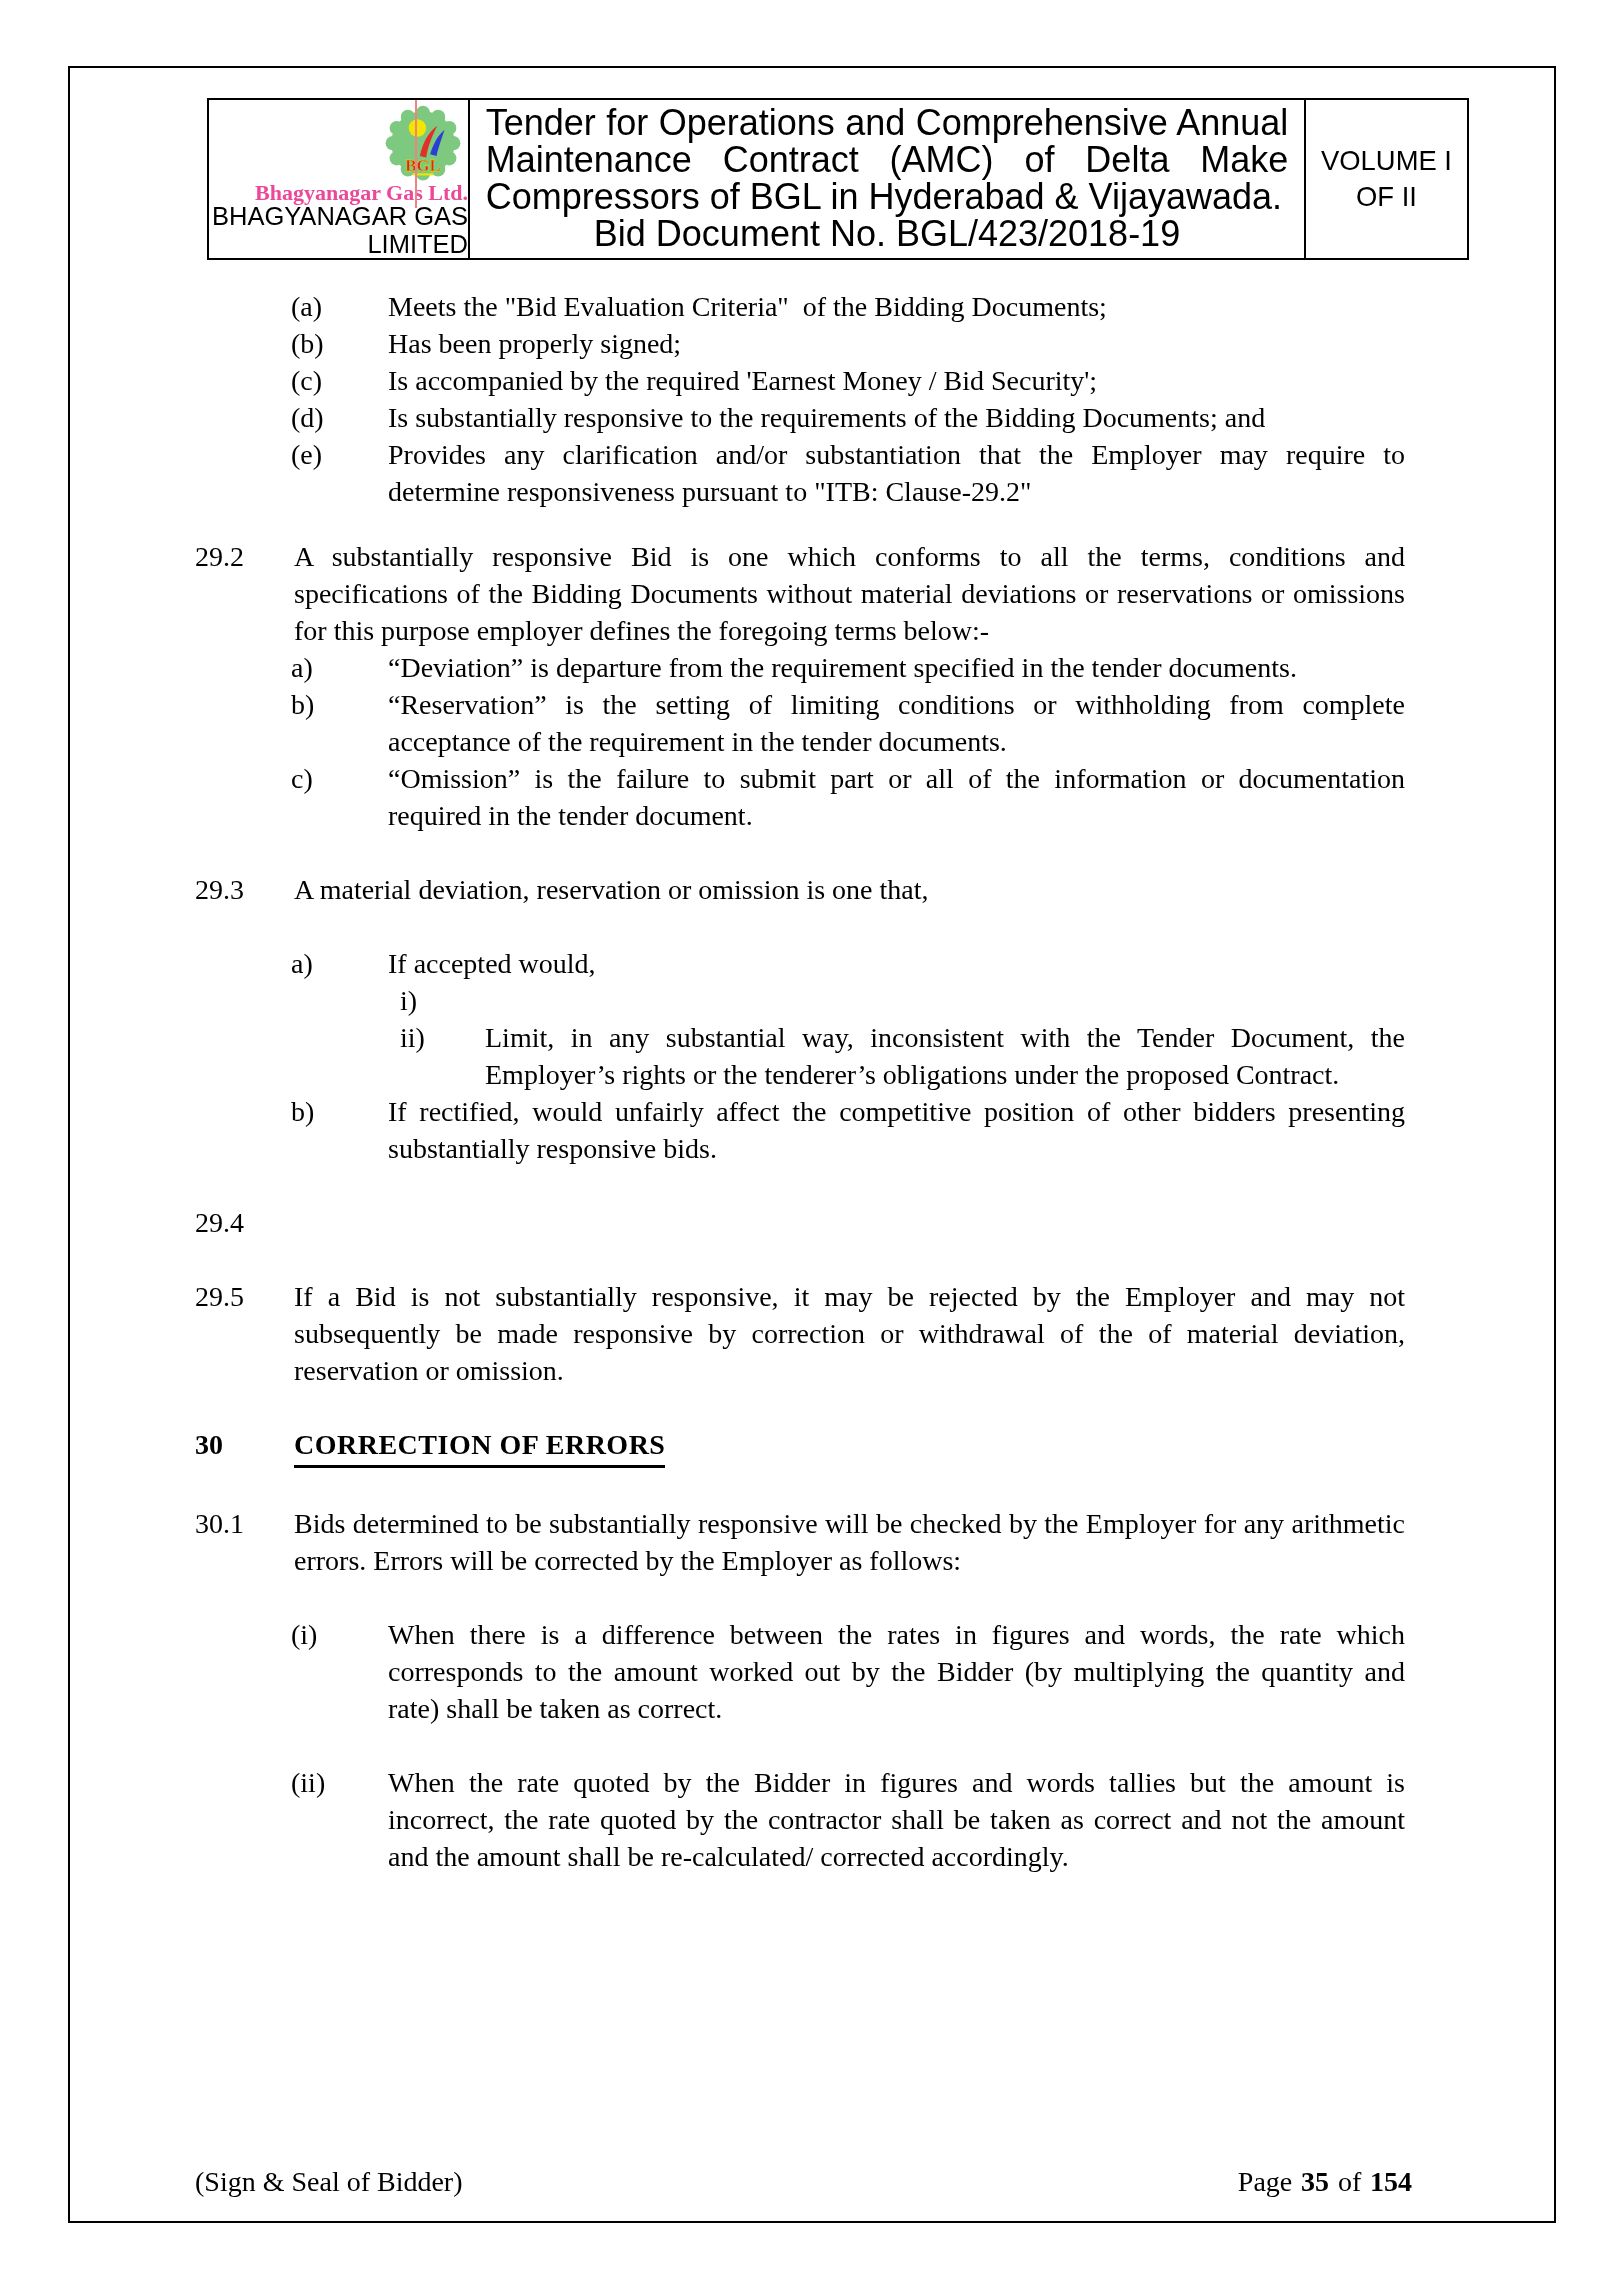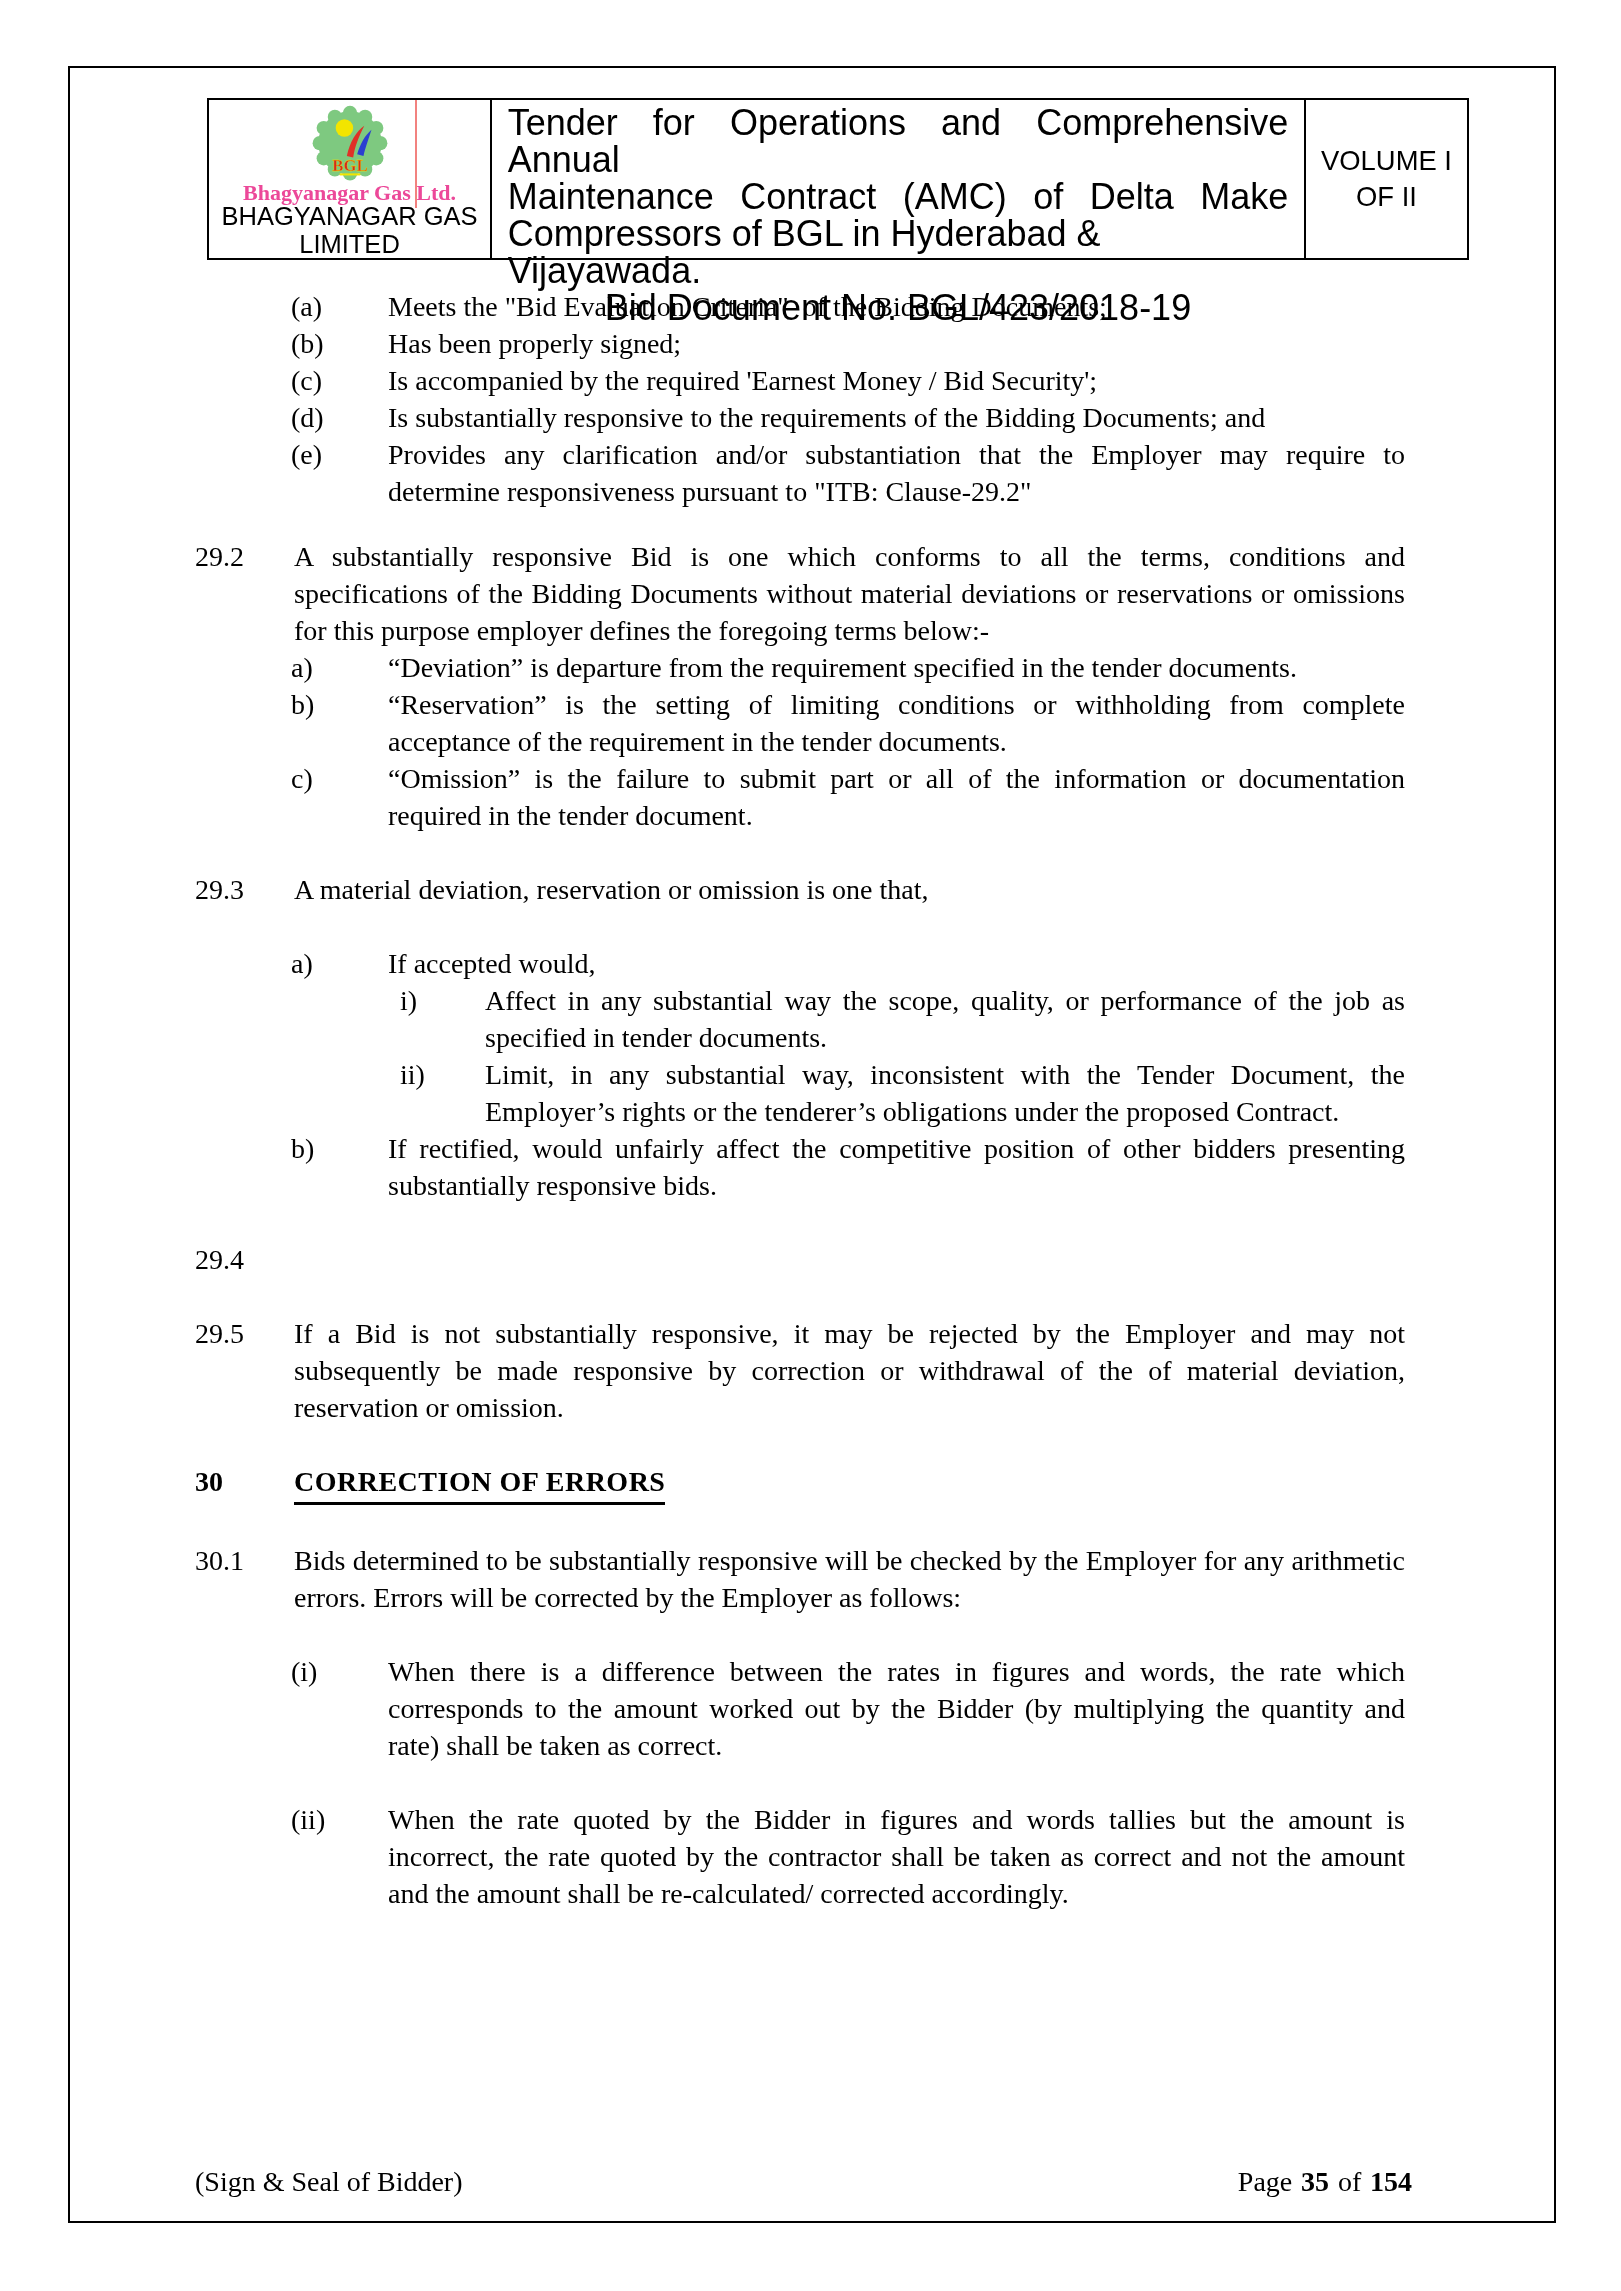--- a/index.html
+++ b/index.html
@@ -23,25 +23,25 @@
   
   .header {
     position: absolute;
     left: 137px; top: 30px;
     width: 1262px; height: 162px;
     border: 2px solid #000;
     box-sizing: border-box;
     display: flex;
   }
   .logo-cell {
-    width: 281px;
+    width: 259px;
     position: relative;
     box-sizing: border-box;
     display: flex; flex-direction: column;
-    align-items: center;
+    align-items: flex-end;
     padding-top: 4.9px;
   }
   .red-divider {
     position: absolute;
     left: 206px; top: 0;
     width: 2px; height: 108px;
     background: #f2827f;
   }
   .logo-caption {
     font-family: "Liberation Serif", serif;
@@ -205,21 +205,20 @@
     <div class="row l1 gap">
       <span class="lbl">29.3</span>
       <span class="txt">A material deviation, reservation or omission is one that,</span>
     </div>
     <div class="row l2 gap">
       <span class="lbl">a)</span>
       <span class="txt">If accepted would,</span>
     </div>
     <div class="row l3">
       <span class="lbl">i)</span>
-      <span class="txt">Affect in any substantial way the scope, quality, or performance of the job as specified in tender documents.</span>
     </div>
     <div class="row l3">
       <span class="lbl">ii)</span>
       <span class="txt">Limit, in any substantial way, inconsistent with the Tender Document, the Employer’s rights or the tenderer’s obligations under the proposed Contract.</span>
     </div>
     <div class="row l2">
       <span class="lbl">b)</span>
       <span class="txt">If rectified, would unfairly affect the competitive position of other bidders presenting substantially responsive bids.</span>
     </div>
 

